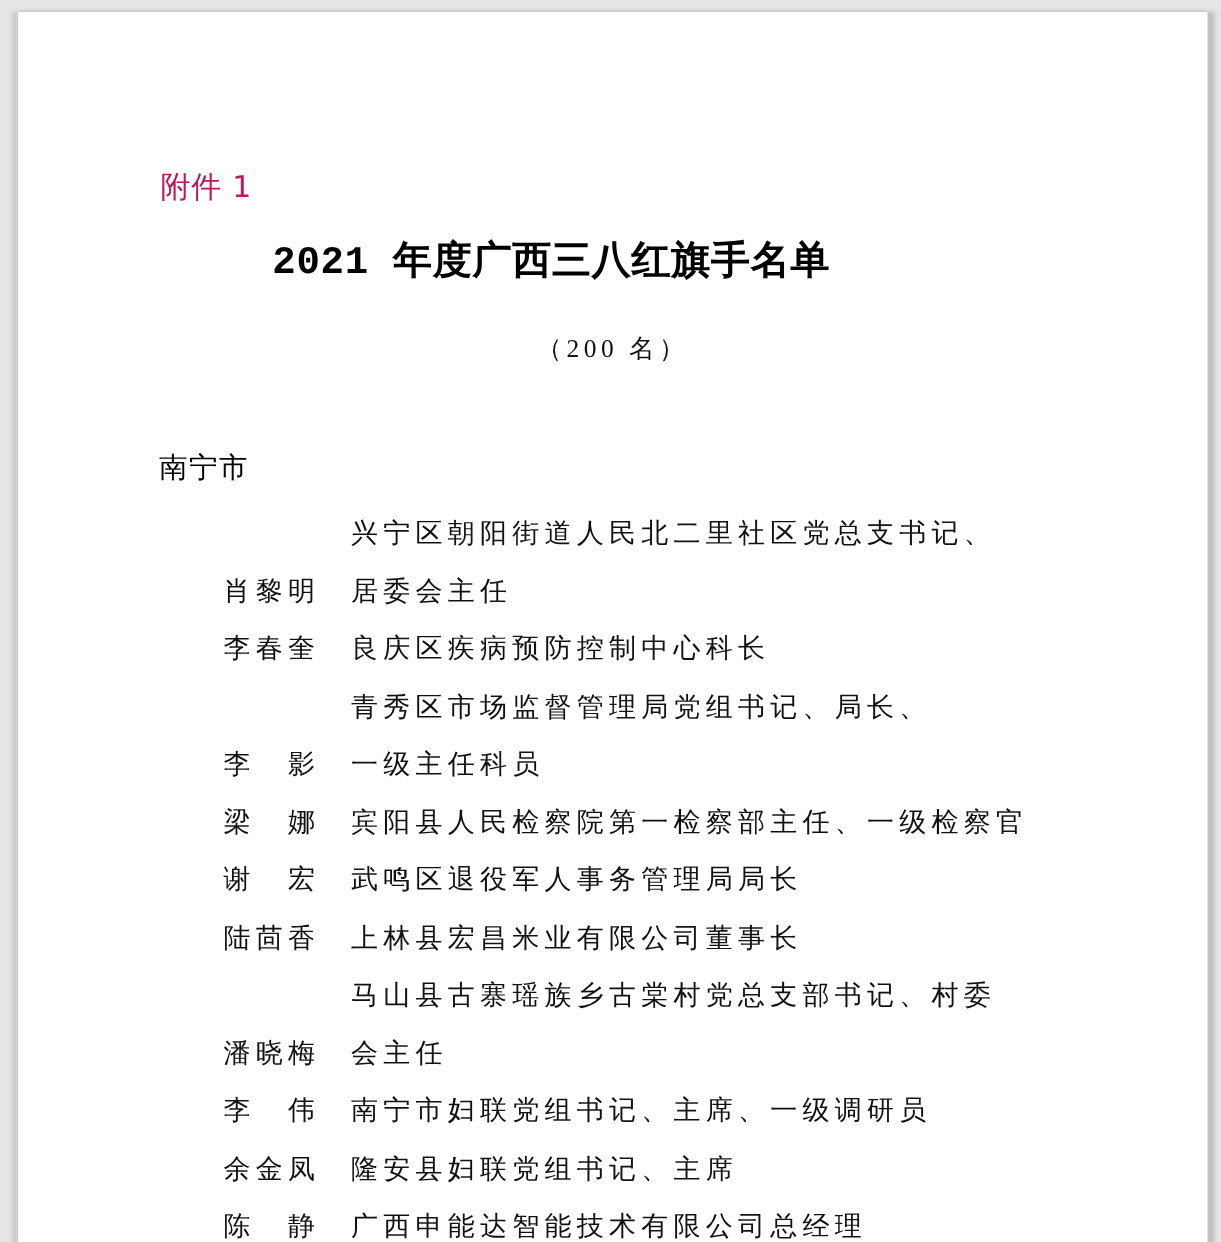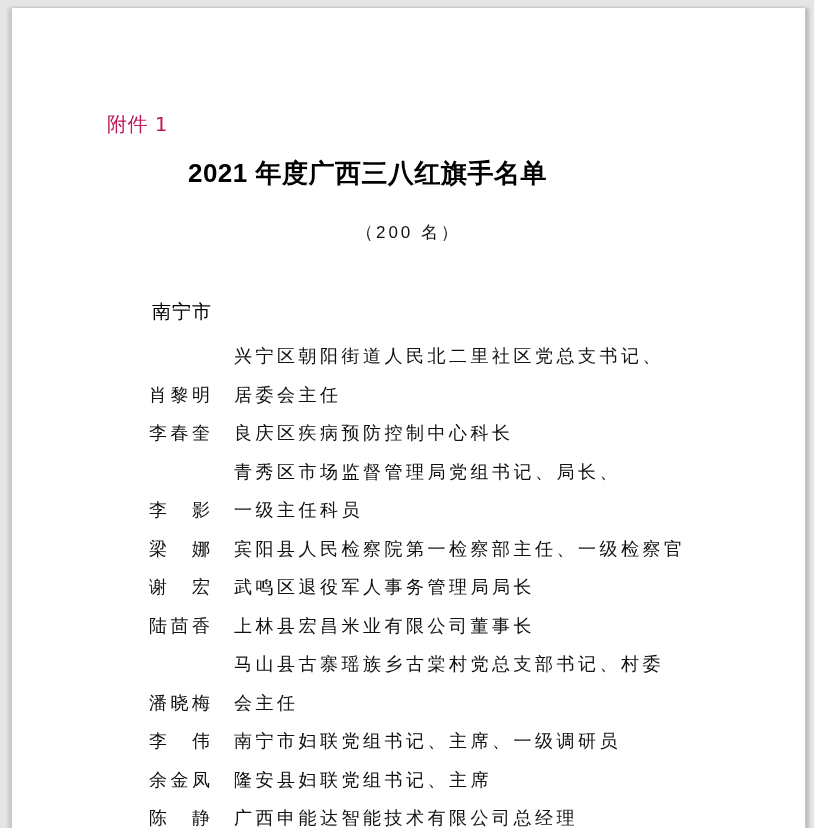--- a/index.html
+++ b/index.html
@@ -32,46 +32,45 @@
       font-size: 20px;
       color: #be185d;
       letter-spacing: 0.5px;
     }
     .title {
       position: absolute;
       left: 0;
       width: 711px;
       top: 148px;
       text-align: center;
-      font-family: Liberation Sans, sans-serif;
+      font-family: Liberation Mono, monospace;
       font-weight: bold;
       font-size: 26px;
       color: #000;
       letter-spacing: 0.5px;
     }
     .subtitle {
       position: absolute;
       left: 0;
       width: 793px;
       top: 213px;
       text-align: center;
-      font-family: Liberation Sans, sans-serif;
+      font-family: Liberation Serif, serif;
       font-size: 17px;
       color: #111;
       letter-spacing: 3px;
     }
     .city {
       position: absolute;
       left: 94px;
       top: 291px;
       font-family: "DejaVu Sans", "Liberation Sans", sans-serif;
       font-size: 19px;
       color: #000;
       letter-spacing: 1px;
-      margin-left: 46px;
     }
     .list {
       position: absolute;
       left: 137px;
       top: 329px;
       margin: 0;
       padding: 0;
       list-style: none;
       font-family: "DejaVu Serif", "Liberation Serif", serif;
       font-size: 18px;

